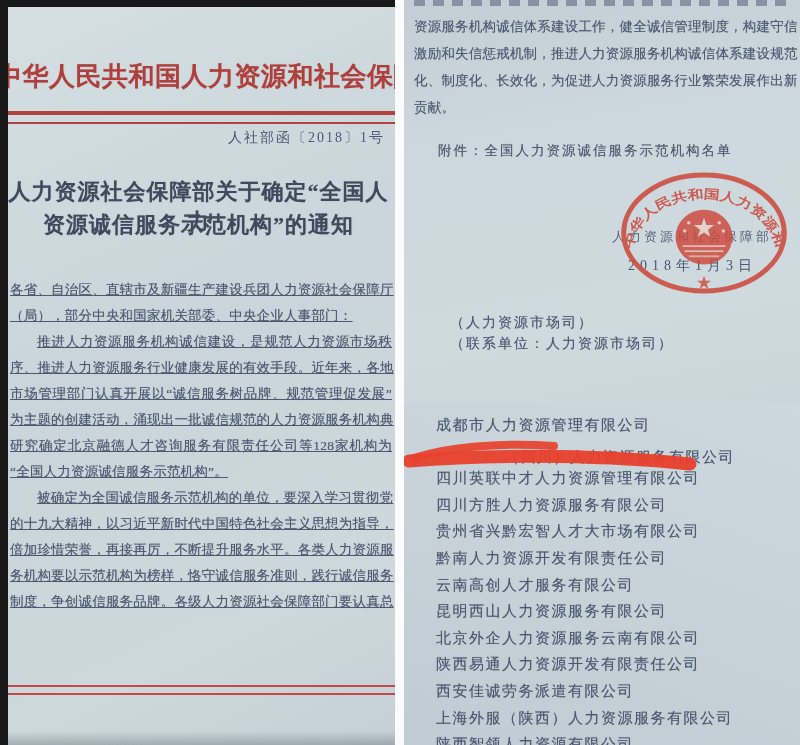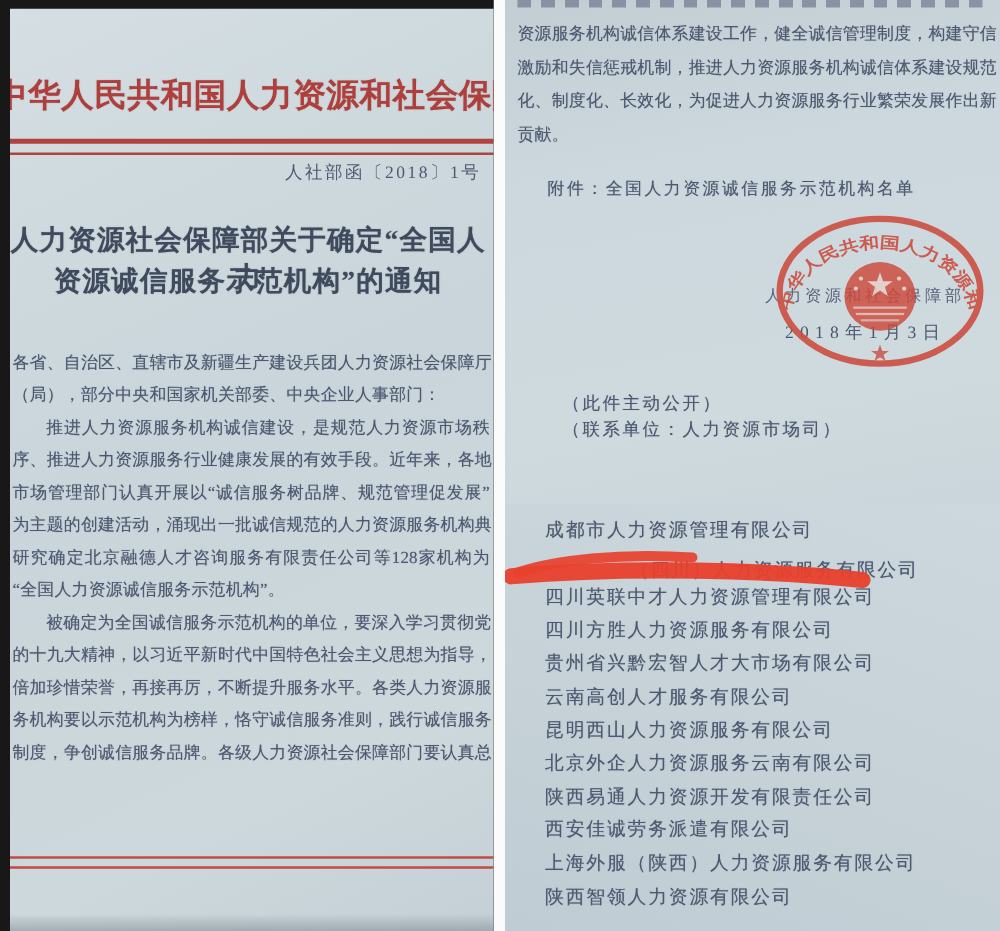--- a/index.html
+++ b/index.html
@@ -19,21 +19,21 @@
     border-top:4px solid #b2423d;border-bottom:2px solid #b2423d;}
   .doc-number{position:absolute;top:122px;right:10px;font-size:14px;color:#4d5970;letter-spacing:2px;}
   .doc-title{position:absolute;left:0;right:6px;text-align:center;
     font-size:22px;font-weight:bold;color:#3f4a5d;letter-spacing:1px;
     text-shadow:0 0 1px rgba(63,74,93,.4);}
   .doc-title.l1{top:170px;}
   .doc-title.l2{top:203px;}
   .body-block{position:absolute;top:270px;left:2px;right:3px;}
   .body-line{height:26px;line-height:26px;font-size:13.5px;color:#4d5970;
     letter-spacing:.2px;white-space:nowrap;text-align:justify;text-align-last:justify;
-    text-shadow:0 0 .7px rgba(77,89,112,.55);}
+    text-shadow:0 0 .7px rgba(77,89,112,.55);text-decoration:underline;}
   .body-line.short{text-align-last:left;}
   .body-line.indent{padding-left:27px;}
   .footer-rule{position:absolute;left:0;right:0;top:678px;height:6px;
     border-top:2px solid #c24b45;border-bottom:2px solid #c24b45;}
   .paper-left .shade{position:absolute;left:0;right:0;bottom:0;height:14px;
     background:linear-gradient(rgba(0,0,0,0),rgba(40,50,60,.25));}
 
   
   .photo-rt{left:404px;top:0;width:396px;height:446px;
     background:linear-gradient(170deg,#c2ced4 0%,#ccd8dd 30%,#cfdadf 70%,#c8d4d9 100%);}
@@ -131,31 +131,32 @@
           <circle cx="66" cy="60" r="1.7" fill="#e8ded6" opacity="0.85"></circle>
           <circle cx="104" cy="60" r="1.7" fill="#e8ded6" opacity="0.85"></circle>
           <rect x="64" y="74" width="42" height="1.8" fill="#e8ded6" opacity="0.7"></rect>
           <rect x="66" y="79" width="38" height="1.8" fill="#e8ded6" opacity="0.7"></rect>
           <rect x="70" y="84" width="30" height="1.8" fill="#e8ded6" opacity="0.6"></rect>
         </g>
         <polygon points="85,104 86.8,109 92,109 87.8,112 89.4,117 85,114 80.6,117 82.2,112 78,109 83.2,109" fill="#cc4a3d" opacity="0.9"></polygon>
       </g>
     </svg>
 
-    <div class="note-line note-1">（此件主动公开）</div>
+    <div class="note-line note-1">（人力资源市场司）</div>
     <div class="note-line note-2">（联系单位：人力资源市场司）</div>
   </div>
 
   <div class="photo photo-rb">
     <div class="company-list">
       <div class="company-row">成都市人力资源管理有限公司</div>
       <div class="company-row redacted">（四川）人力资源服务有限公司</div>
       <div class="company-row">四川英联中才人力资源管理有限公司</div>
       <div class="company-row">四川方胜人力资源服务有限公司</div>
       <div class="company-row">贵州省兴黔宏智人才大市场有限公司</div>
+      <div class="company-row">黔南人力资源开发有限责任公司</div>
       <div class="company-row">云南高创人才服务有限公司</div>
       <div class="company-row">昆明西山人力资源服务有限公司</div>
       <div class="company-row">北京外企人力资源服务云南有限公司</div>
       <div class="company-row">陕西易通人力资源开发有限责任公司</div>
       <div class="company-row">西安佳诚劳务派遣有限公司</div>
       <div class="company-row">上海外服（陕西）人力资源服务有限公司</div>
       <div class="company-row">陕西智领人力资源有限公司</div>
     </div>
 
     <svg class="marker" viewBox="0 0 300 44" xmlns="http://www.w3.org/2000/svg">

